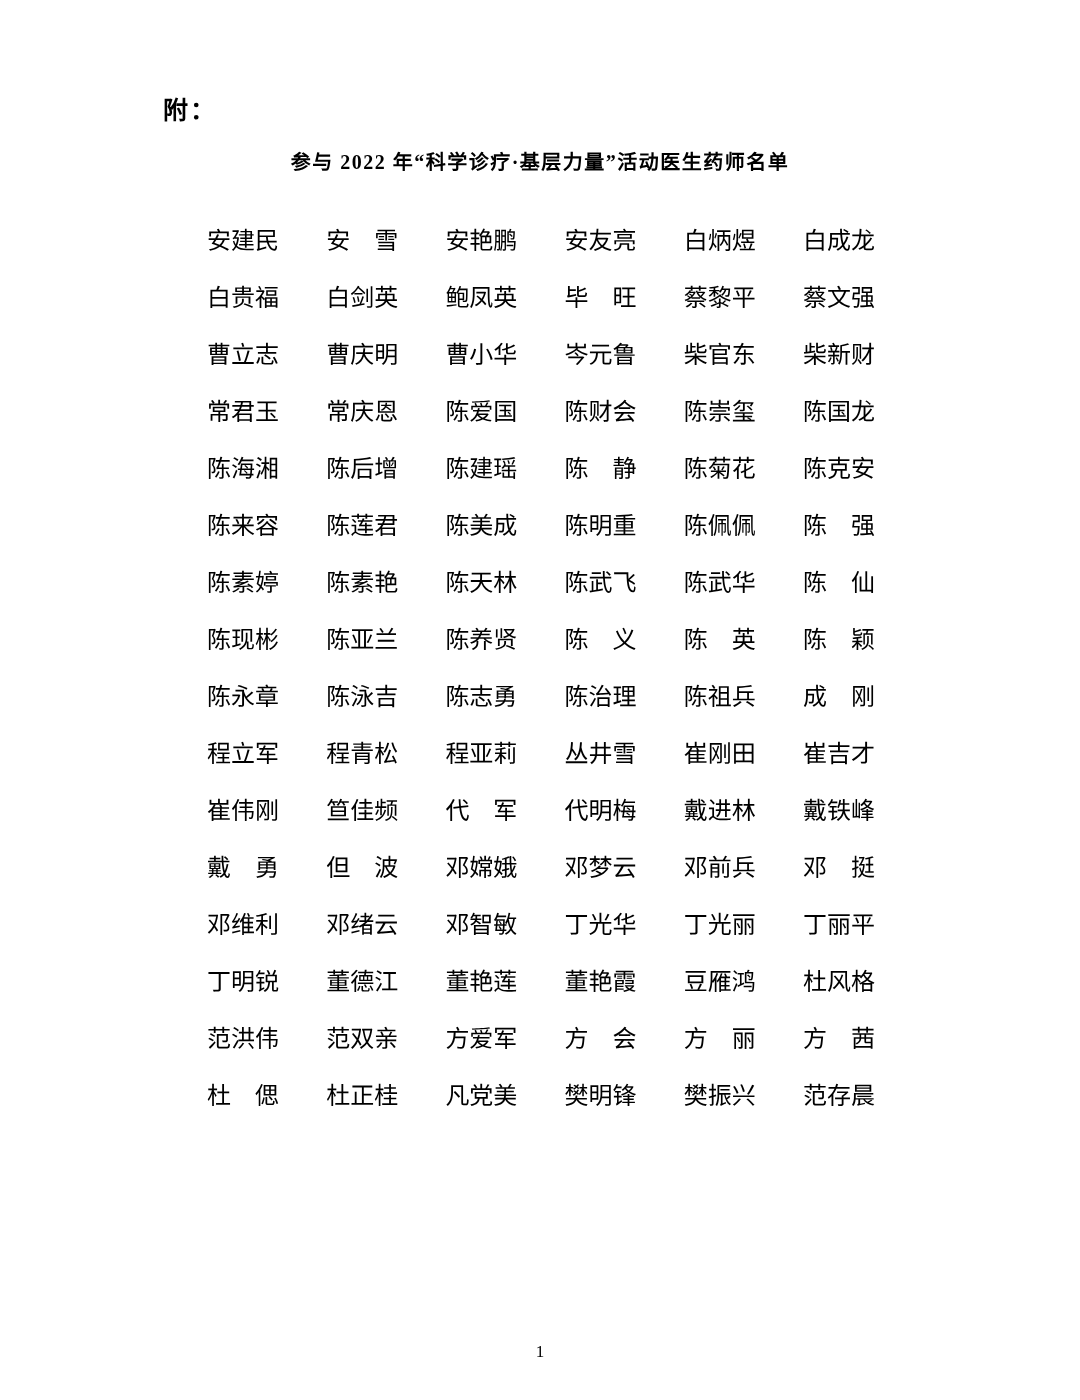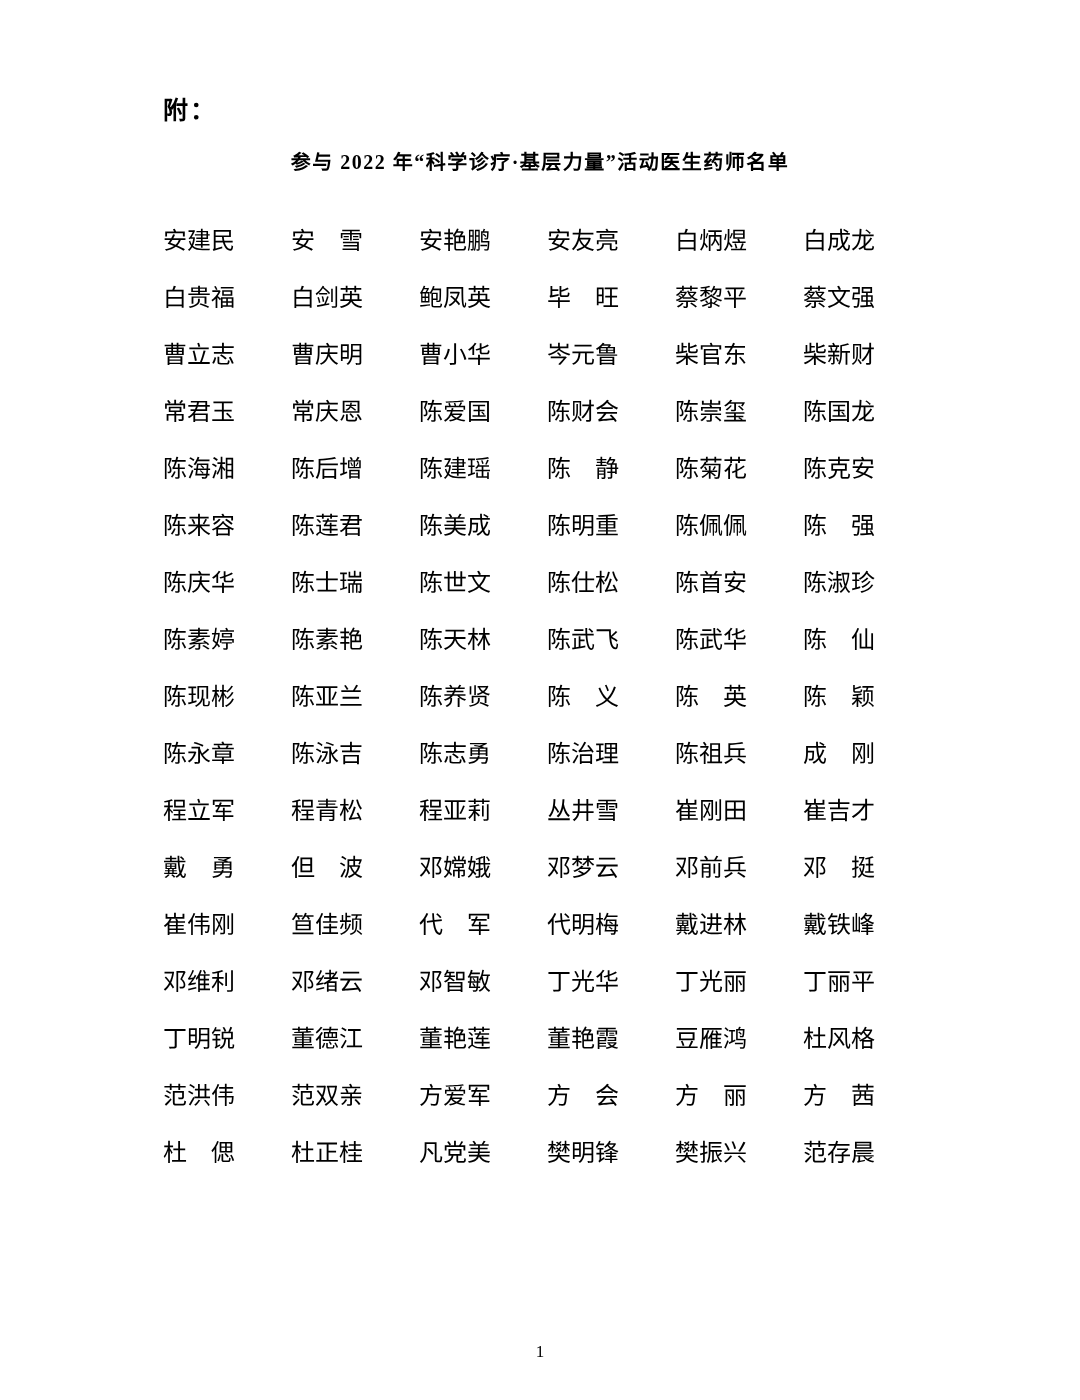--- a/index.html
+++ b/index.html
@@ -40,20 +40,21 @@
     left: 163px;
     top: 210px;
     width: 712px;
   }
   .name-row {
     display: flex;
     justify-content: space-between;
     align-items: center;
     height: 57px;
     font-size: 24px;
+    margin-left: 44px;
   }
   .name-cell {
     display: inline-block;
     white-space: pre;
     letter-spacing: 0px;
   }
   .page-number {
     position: absolute;
     left: 0;
     top: 1342px;
@@ -113,28 +114,20 @@
       </div>
       <div class="name-row">
         <span class="name-cell">陈来容</span>
         <span class="name-cell">陈莲君</span>
         <span class="name-cell">陈美成</span>
         <span class="name-cell">陈明重</span>
         <span class="name-cell">陈佩佩</span>
         <span class="name-cell">陈　强</span>
       </div>
       <div class="name-row">
-        <span class="name-cell">陈庆华</span>
-        <span class="name-cell">陈士瑞</span>
-        <span class="name-cell">陈世文</span>
-        <span class="name-cell">陈仕松</span>
-        <span class="name-cell">陈首安</span>
-        <span class="name-cell">陈淑珍</span>
-      </div>
-      <div class="name-row">
         <span class="name-cell">陈素婷</span>
         <span class="name-cell">陈素艳</span>
         <span class="name-cell">陈天林</span>
         <span class="name-cell">陈武飞</span>
         <span class="name-cell">陈武华</span>
         <span class="name-cell">陈　仙</span>
       </div>
       <div class="name-row">
         <span class="name-cell">陈现彬</span>
         <span class="name-cell">陈亚兰</span>
@@ -153,36 +146,36 @@
       </div>
       <div class="name-row">
         <span class="name-cell">程立军</span>
         <span class="name-cell">程青松</span>
         <span class="name-cell">程亚莉</span>
         <span class="name-cell">丛井雪</span>
         <span class="name-cell">崔刚田</span>
         <span class="name-cell">崔吉才</span>
       </div>
       <div class="name-row">
+        <span class="name-cell">崔伟刚</span>
+        <span class="name-cell">笪佳频</span>
+        <span class="name-cell">代　军</span>
+        <span class="name-cell">代明梅</span>
+        <span class="name-cell">戴进林</span>
+        <span class="name-cell">戴铁峰</span>
+      </div>
+      <div class="name-row">
         <span class="name-cell">戴　勇</span>
         <span class="name-cell">但　波</span>
         <span class="name-cell">邓嫦娥</span>
         <span class="name-cell">邓梦云</span>
         <span class="name-cell">邓前兵</span>
         <span class="name-cell">邓　挺</span>
       </div>
       <div class="name-row">
-        <span class="name-cell">崔伟刚</span>
-        <span class="name-cell">笪佳频</span>
-        <span class="name-cell">代　军</span>
-        <span class="name-cell">代明梅</span>
-        <span class="name-cell">戴进林</span>
-        <span class="name-cell">戴铁峰</span>
-      </div>
-      <div class="name-row">
         <span class="name-cell">邓维利</span>
         <span class="name-cell">邓绪云</span>
         <span class="name-cell">邓智敏</span>
         <span class="name-cell">丁光华</span>
         <span class="name-cell">丁光丽</span>
         <span class="name-cell">丁丽平</span>
       </div>
       <div class="name-row">
         <span class="name-cell">丁明锐</span>
         <span class="name-cell">董德江</span>

